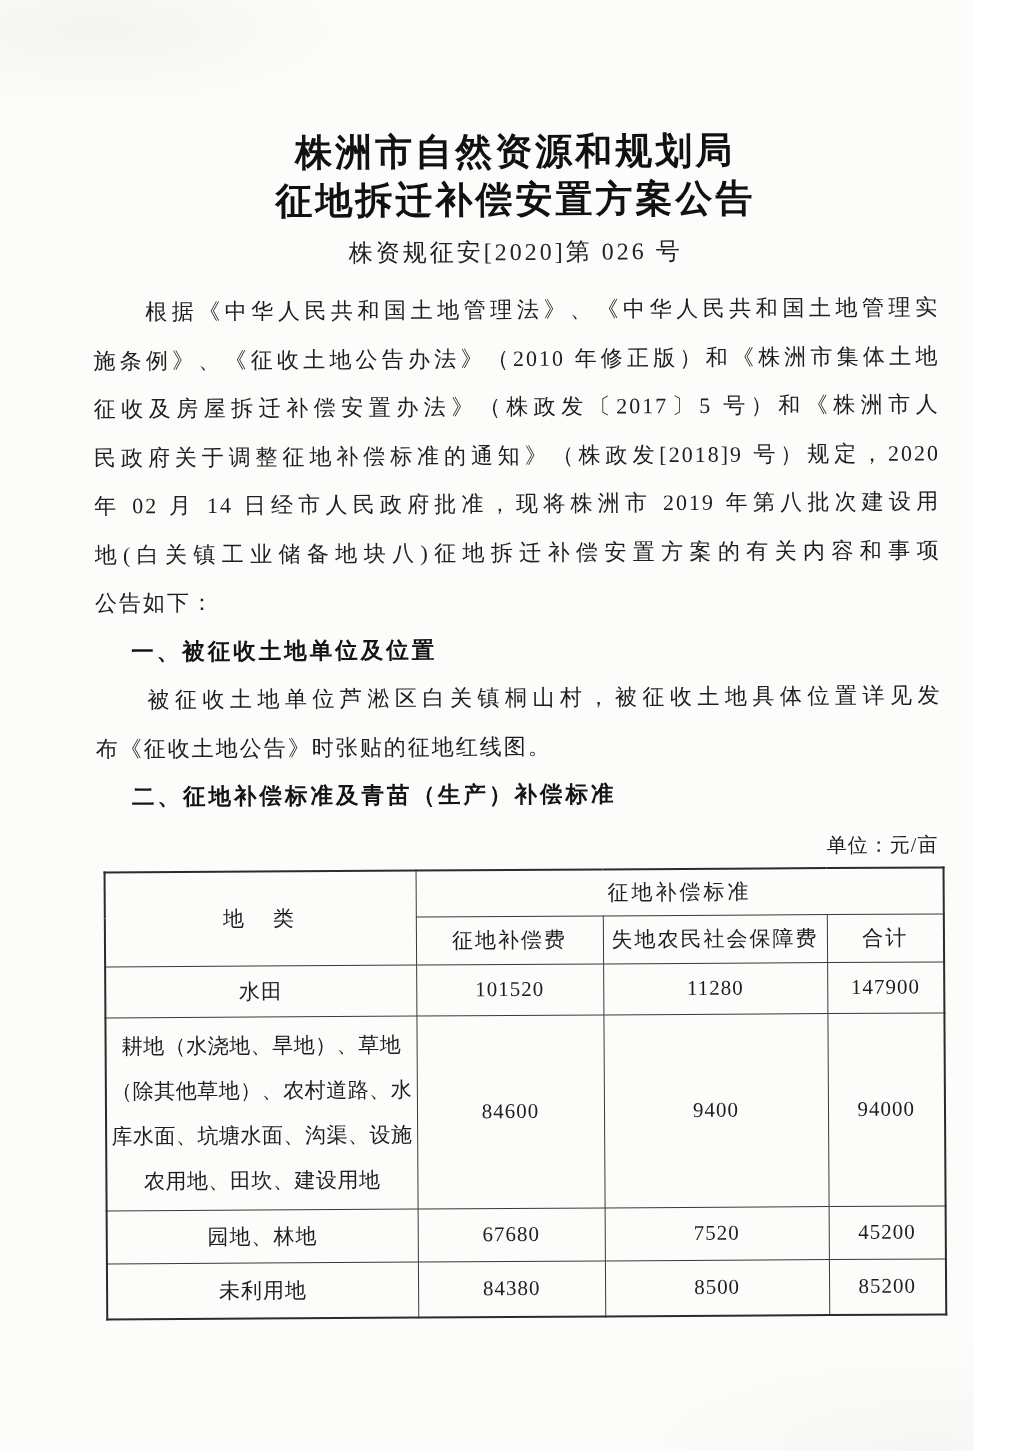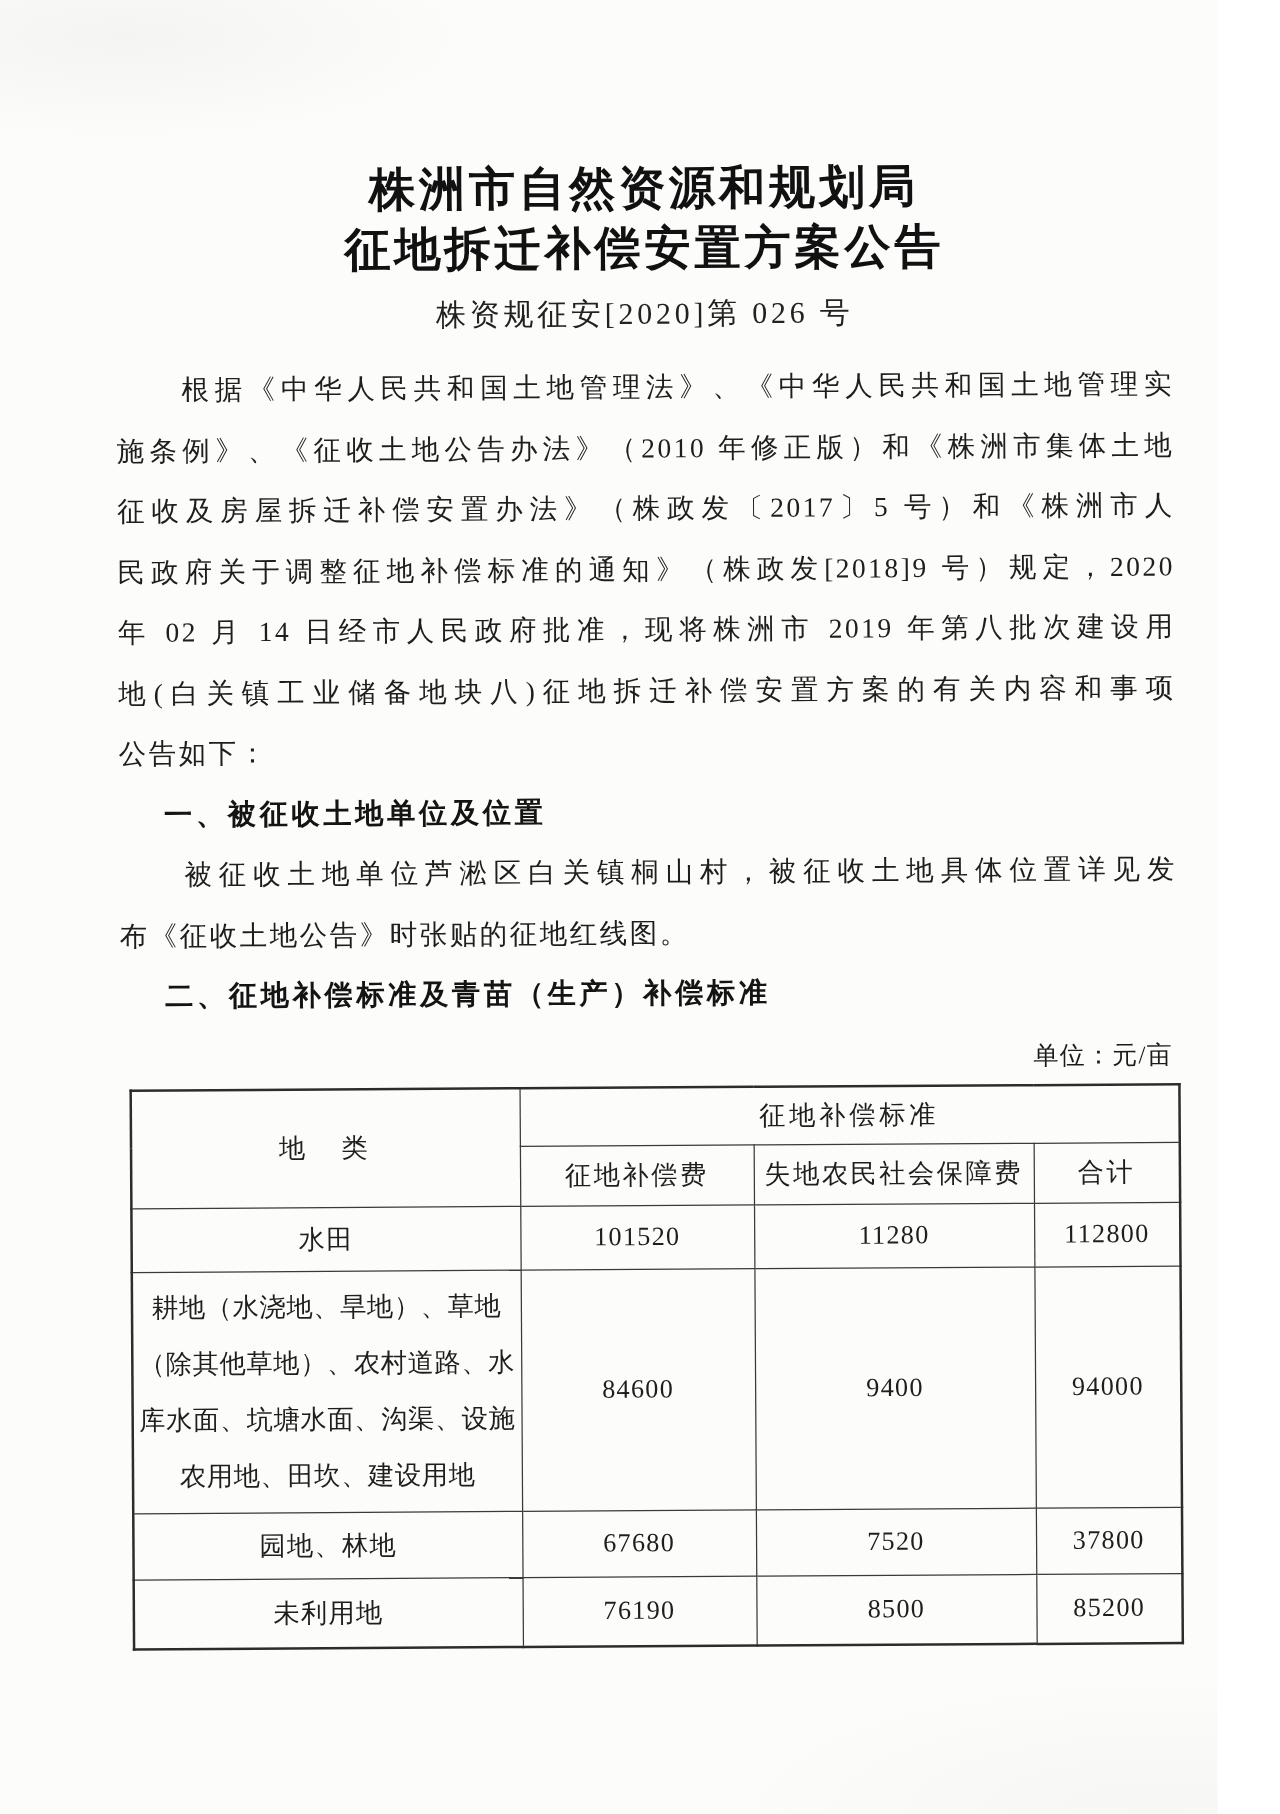--- a/index.html
+++ b/index.html
@@ -162,37 +162,37 @@
         </tr>
         <tr class="h-row2">
           <td>征地补偿费</td>
           <td>失地农民社会保障费</td>
           <td>合计</td>
         </tr>
         <tr class="r-shuitian">
           <td class="land-cell">水田</td>
           <td class="num-cell">101520</td>
           <td class="num-cell">11280</td>
-          <td class="num-cell">112800</td>
+          <td class="num-cell">147900</td>
         </tr>
         <tr class="r-gengdi">
           <td class="land-cell land-cell-long">耕地（水浇地、旱地）、草地（除其他草地）、农村道路、水库水面、坑塘水面、沟渠、设施农用地、田坎、建设用地</td>
           <td class="num-cell">84600</td>
           <td class="num-cell">9400</td>
           <td class="num-cell">94000</td>
         </tr>
         <tr class="r-yuandi">
           <td class="land-cell">园地、林地</td>
           <td class="num-cell">67680</td>
           <td class="num-cell">7520</td>
-          <td class="num-cell">37800</td>
+          <td class="num-cell">45200</td>
         </tr>
         <tr class="r-weiliyong">
           <td class="land-cell">未利用地</td>
-          <td class="num-cell">76190</td>
+          <td class="num-cell">84380</td>
           <td class="num-cell">8500</td>
           <td class="num-cell">85200</td>
         </tr>
       </tbody>
     </table>
 
   </div>
 </div>
 
 </body></html>

